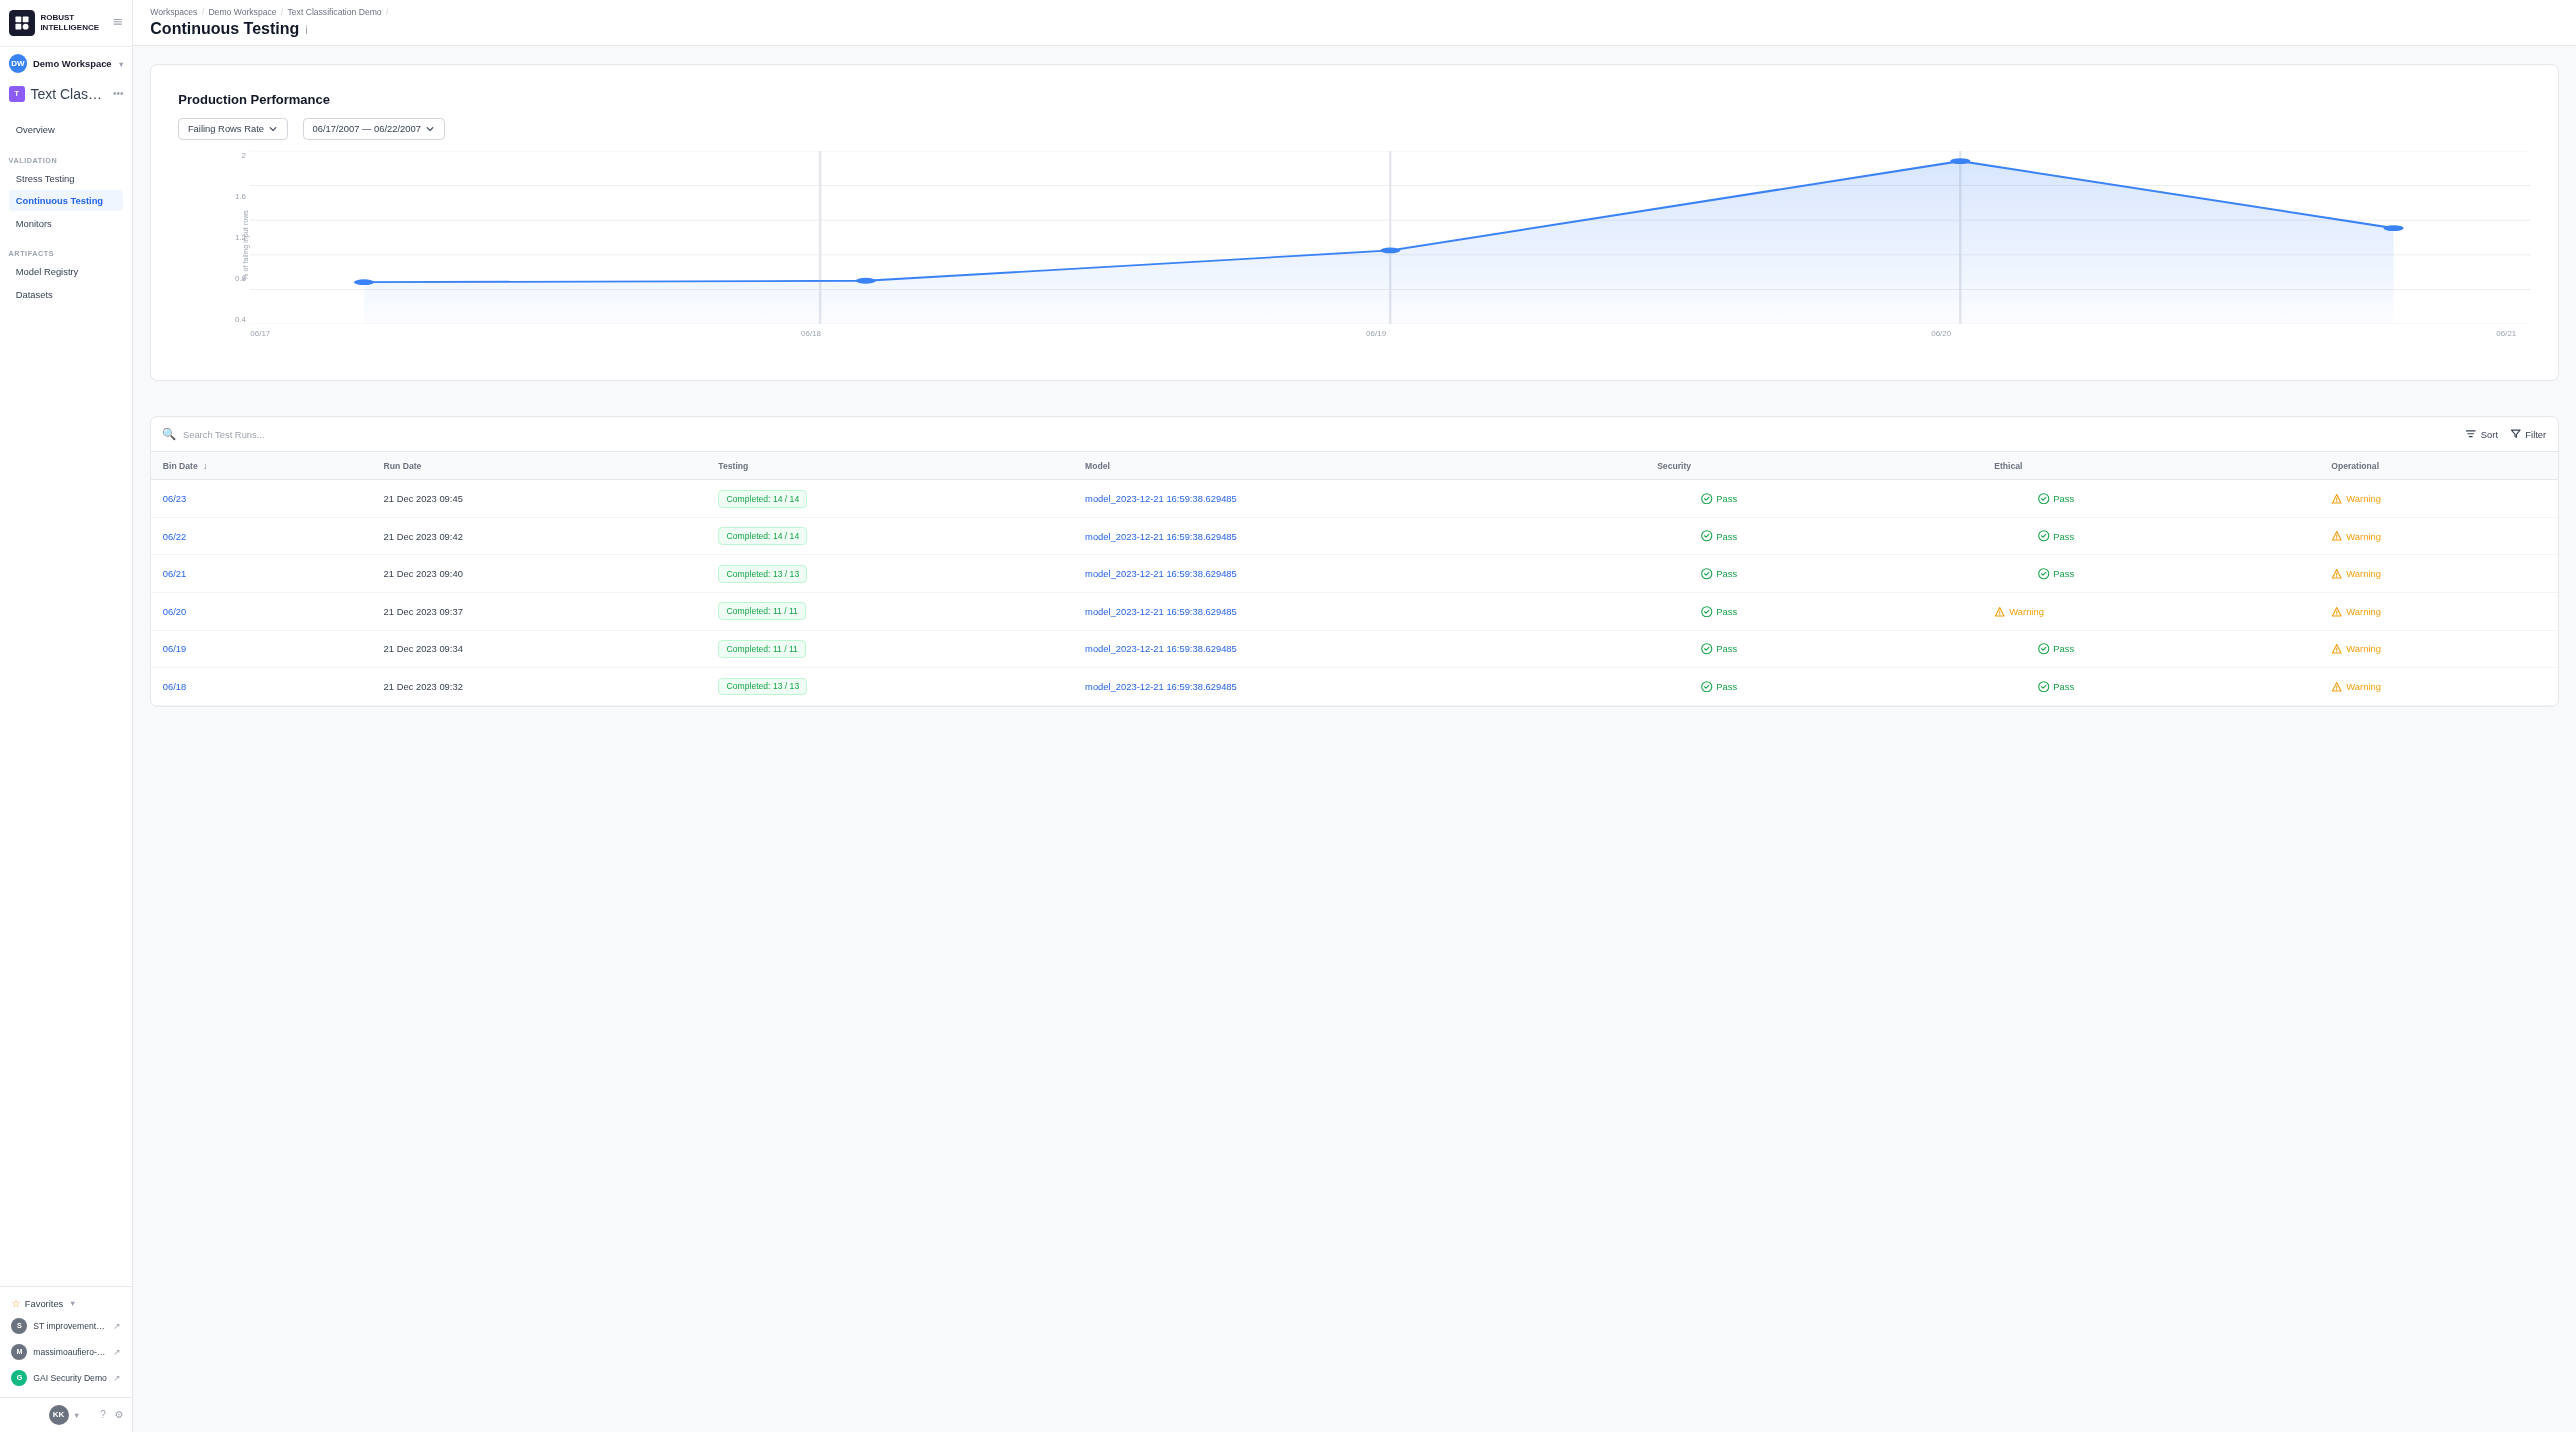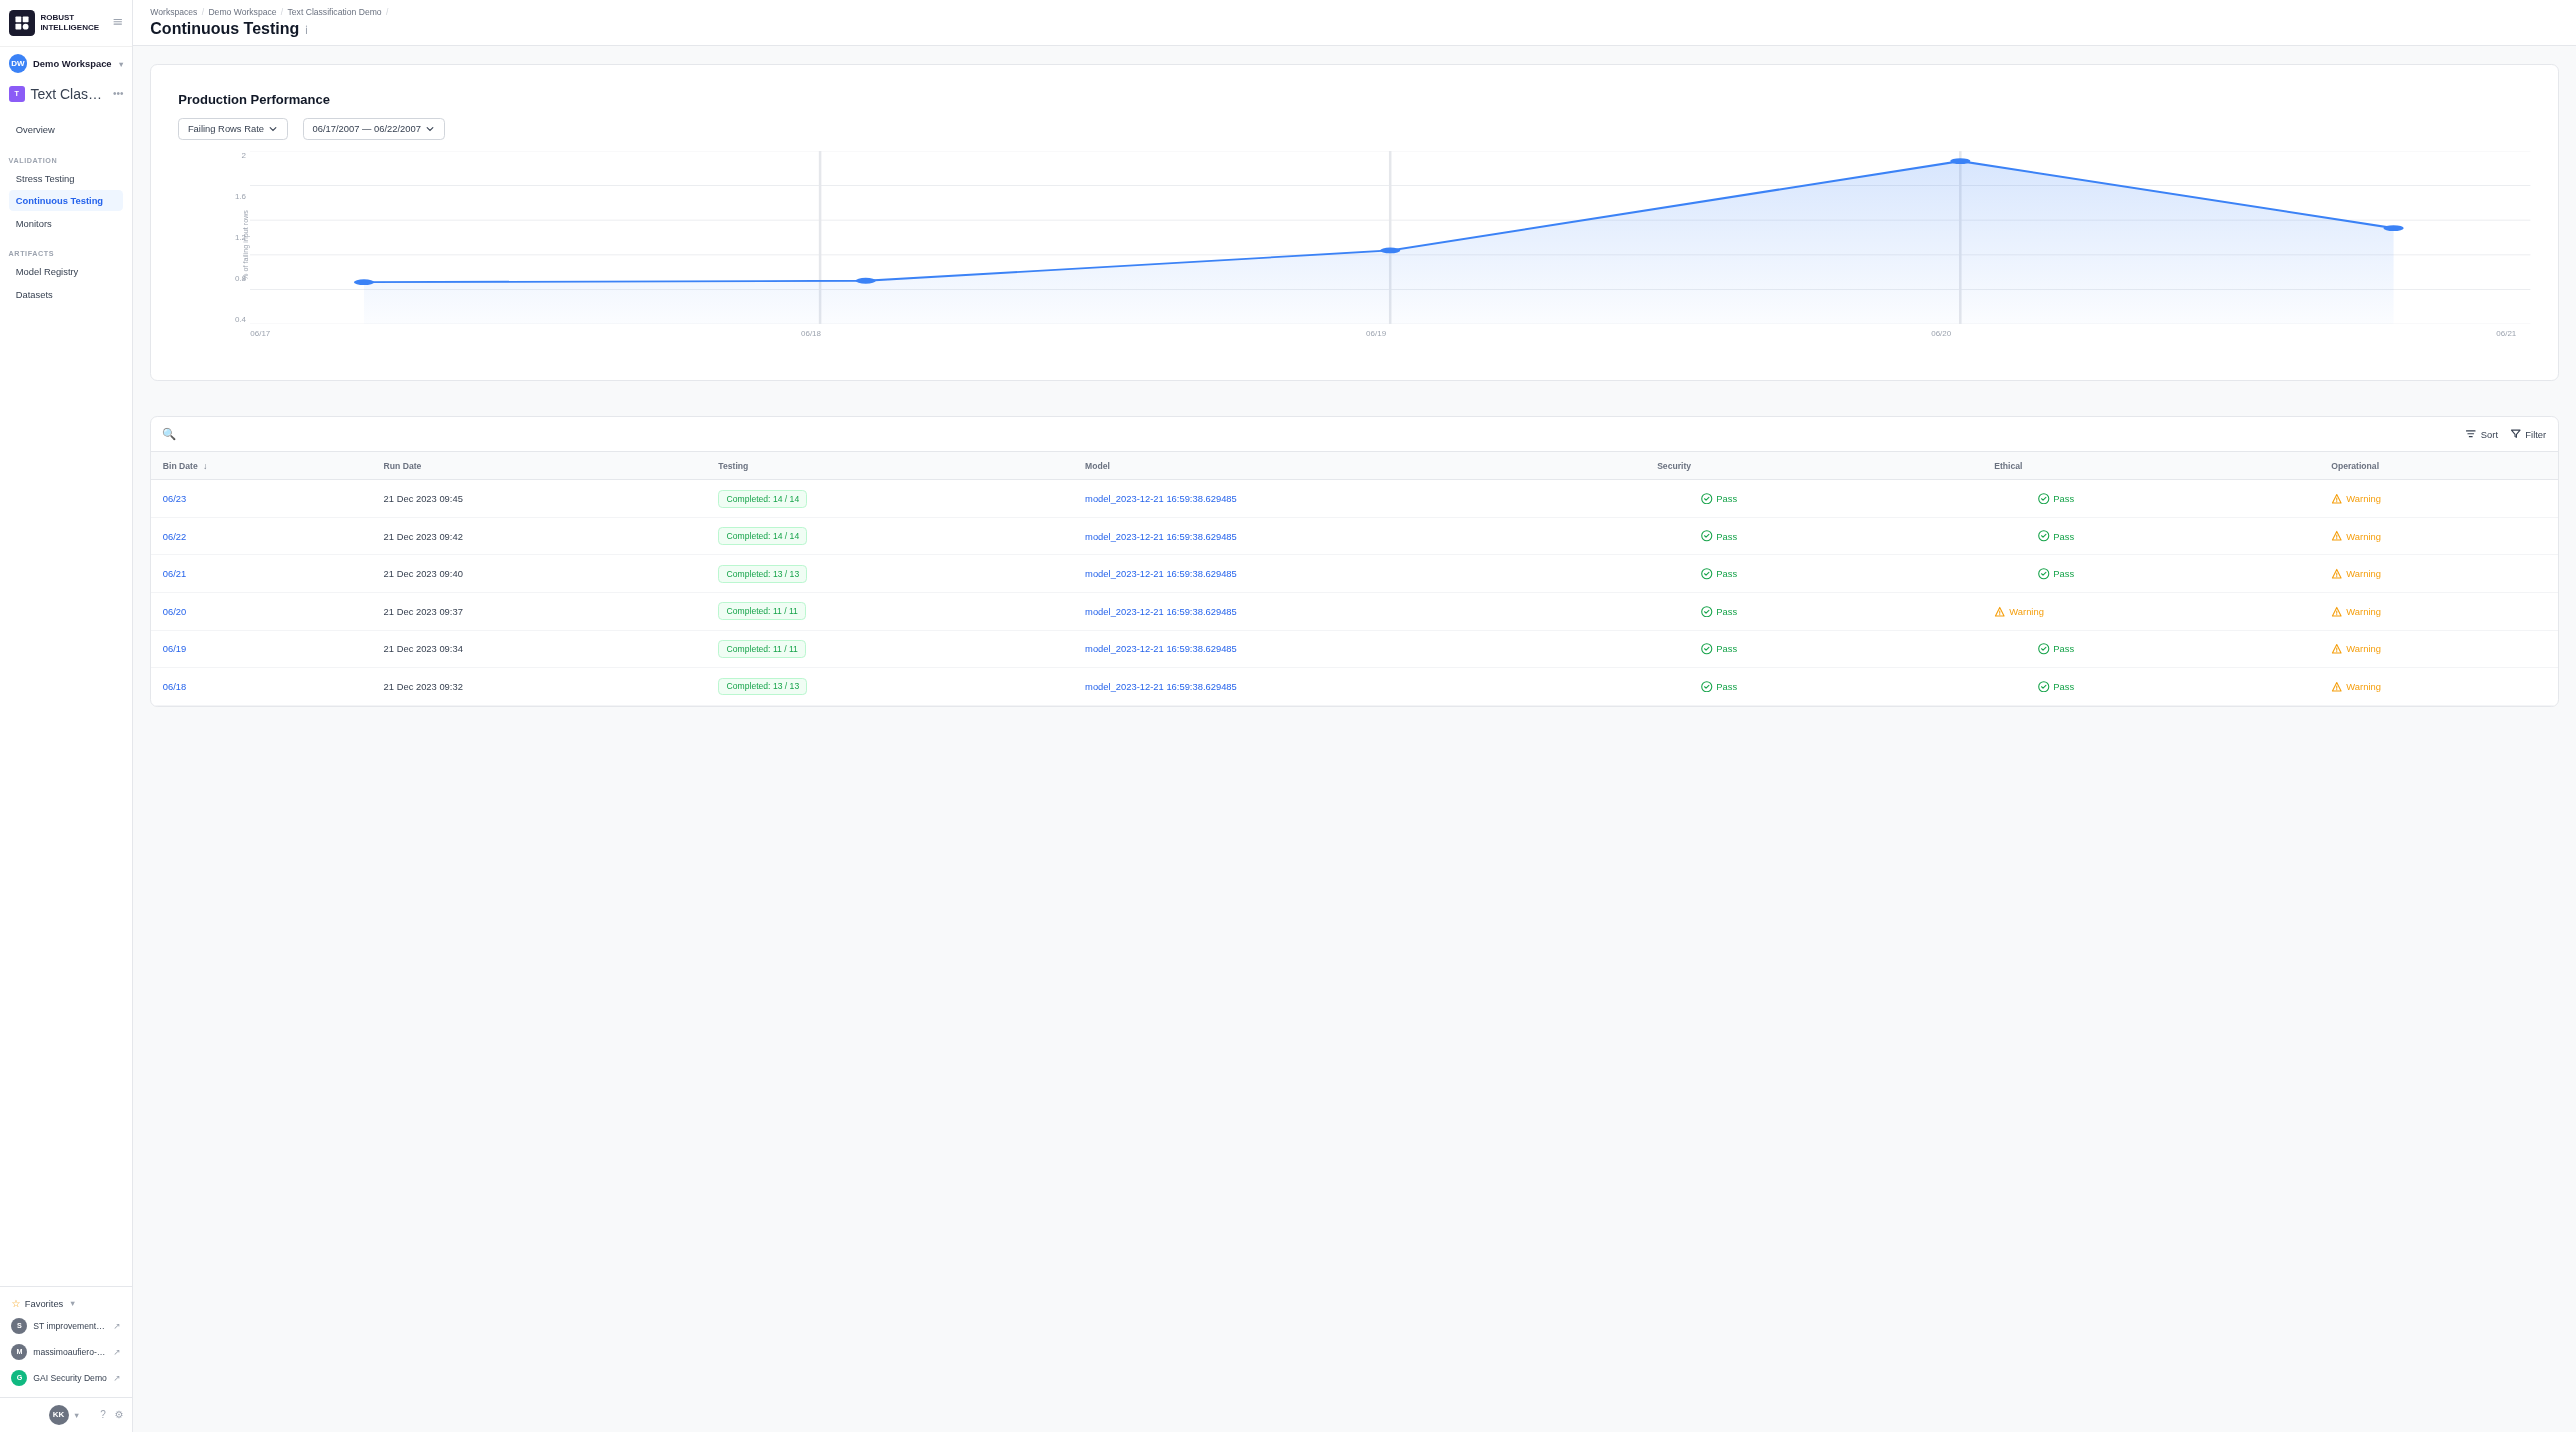--- a/index.html
+++ b/index.html
@@ -266,20 +266,21 @@
             <span style="margin-right:14.4px;">06/21</span>
           </div>
         </div>
       </div>
     </div>
 
     <div class="table-card">
       <div class="table-toolbar">
         <div class="search-wrapper">
           <span class="search-icon">🔍</span>
+          <input class="search-input" type="text" placeholder="Search Test Runs..." style="">
         </div>
         <div class="toolbar-actions">
           <div class="action-btn">
             <svg width="11.5" height="11.5" viewBox="0 0 16 16" fill="none">
                 <path d="M2 4h12M4 8h8M6 12h4" stroke="#374151" stroke-width="1.5" stroke-linecap="round"></path>
               </svg>
             <span>Sort</span>
           </div>
           <div class="action-btn">
             <svg width="11.5" height="11.5" viewBox="0 0 16 16" fill="none">

